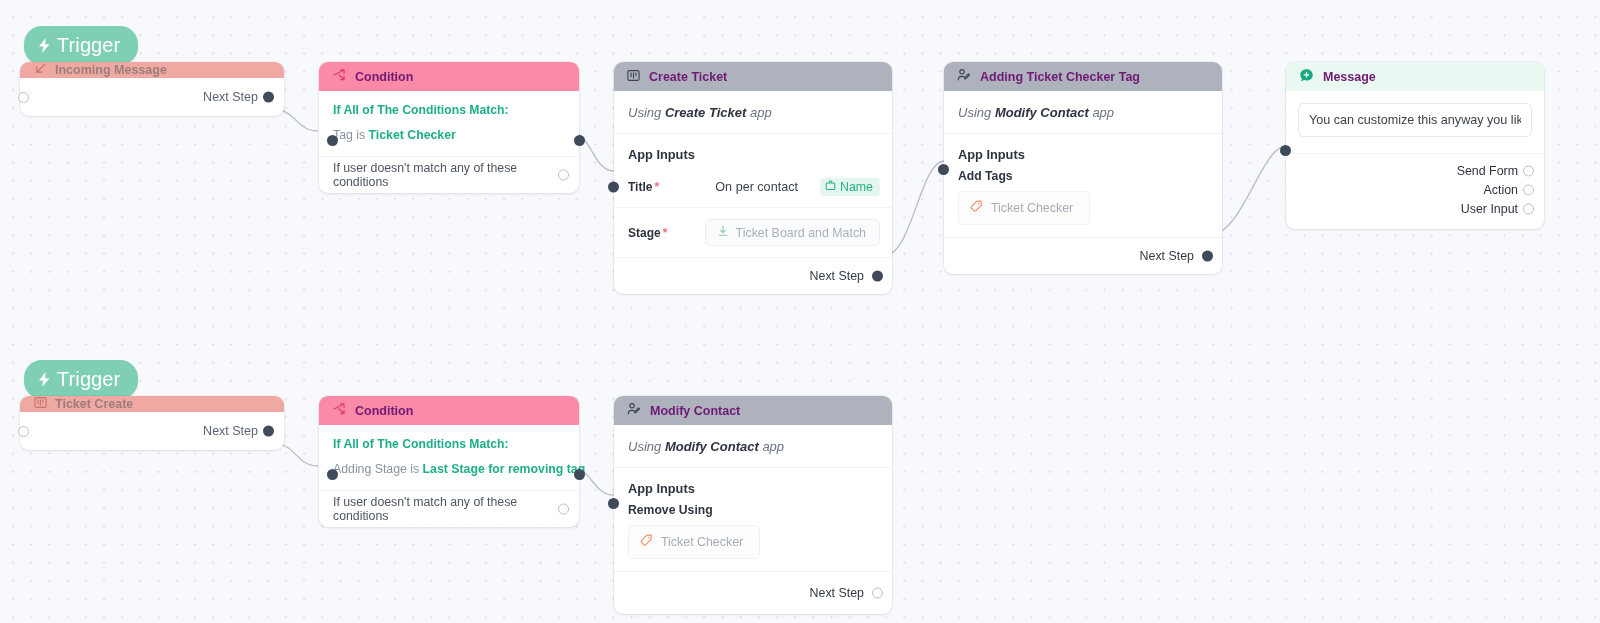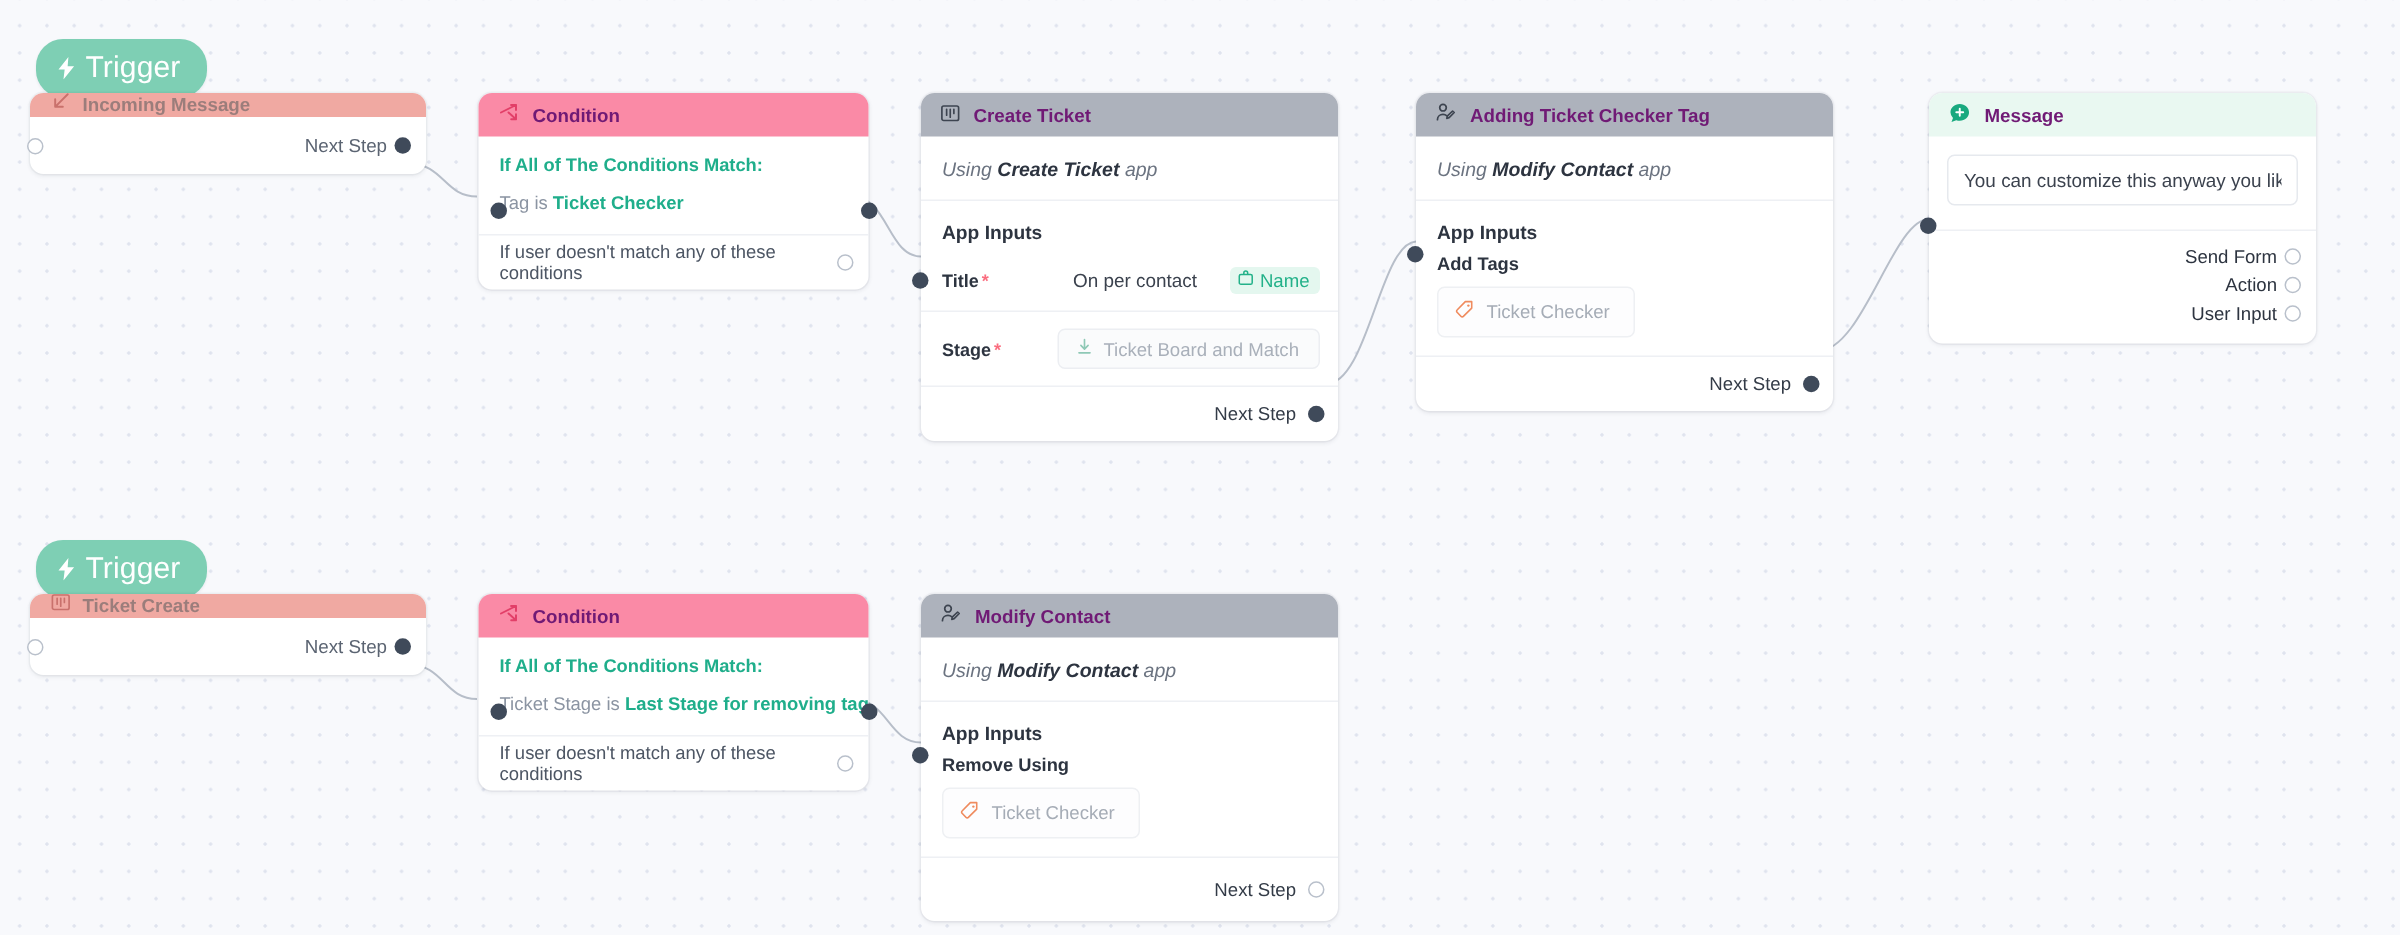--- a/index.html
+++ b/index.html
@@ -525,21 +525,21 @@
         <span>
           <svg width="14" height="14" viewBox="0 0 14 14">
               <path d="M12 2 2 7M12 2v3.4M12 2H8.7M7 7l5 4.5M12 11.5V8.2M12 11.5H8.8" stroke="#e23f68" stroke-width="1.3" fill="none" stroke-linecap="round" stroke-linejoin="round"></path>
             </svg>
         </span>
         <span>Condition</span>
       </div>
       <div class="cond-body">
         <div class="cond-match">If All of The Conditions Match:</div>
         <div class="cond-rule" style="position:relative;">
-          <span class="muted">Ticket Stage</span>
+          <span class="muted">Adding Stage</span>
           <span class="muted">is</span>
           <b>Last Stage for removing tag</b>
           <span class="port port-filled" style="left:-6px; top:7px;"></span>
           <span class="port port-filled" style="right:-20px; top:7px;"></span>
         </div>
       </div>
       <div class="cond-foot">
         <span>If user doesn't match any of these conditions</span>
         <span class="port port-hollow" style="right:10px; top:50%; transform:translateY(-50%);"></span>
       </div>

